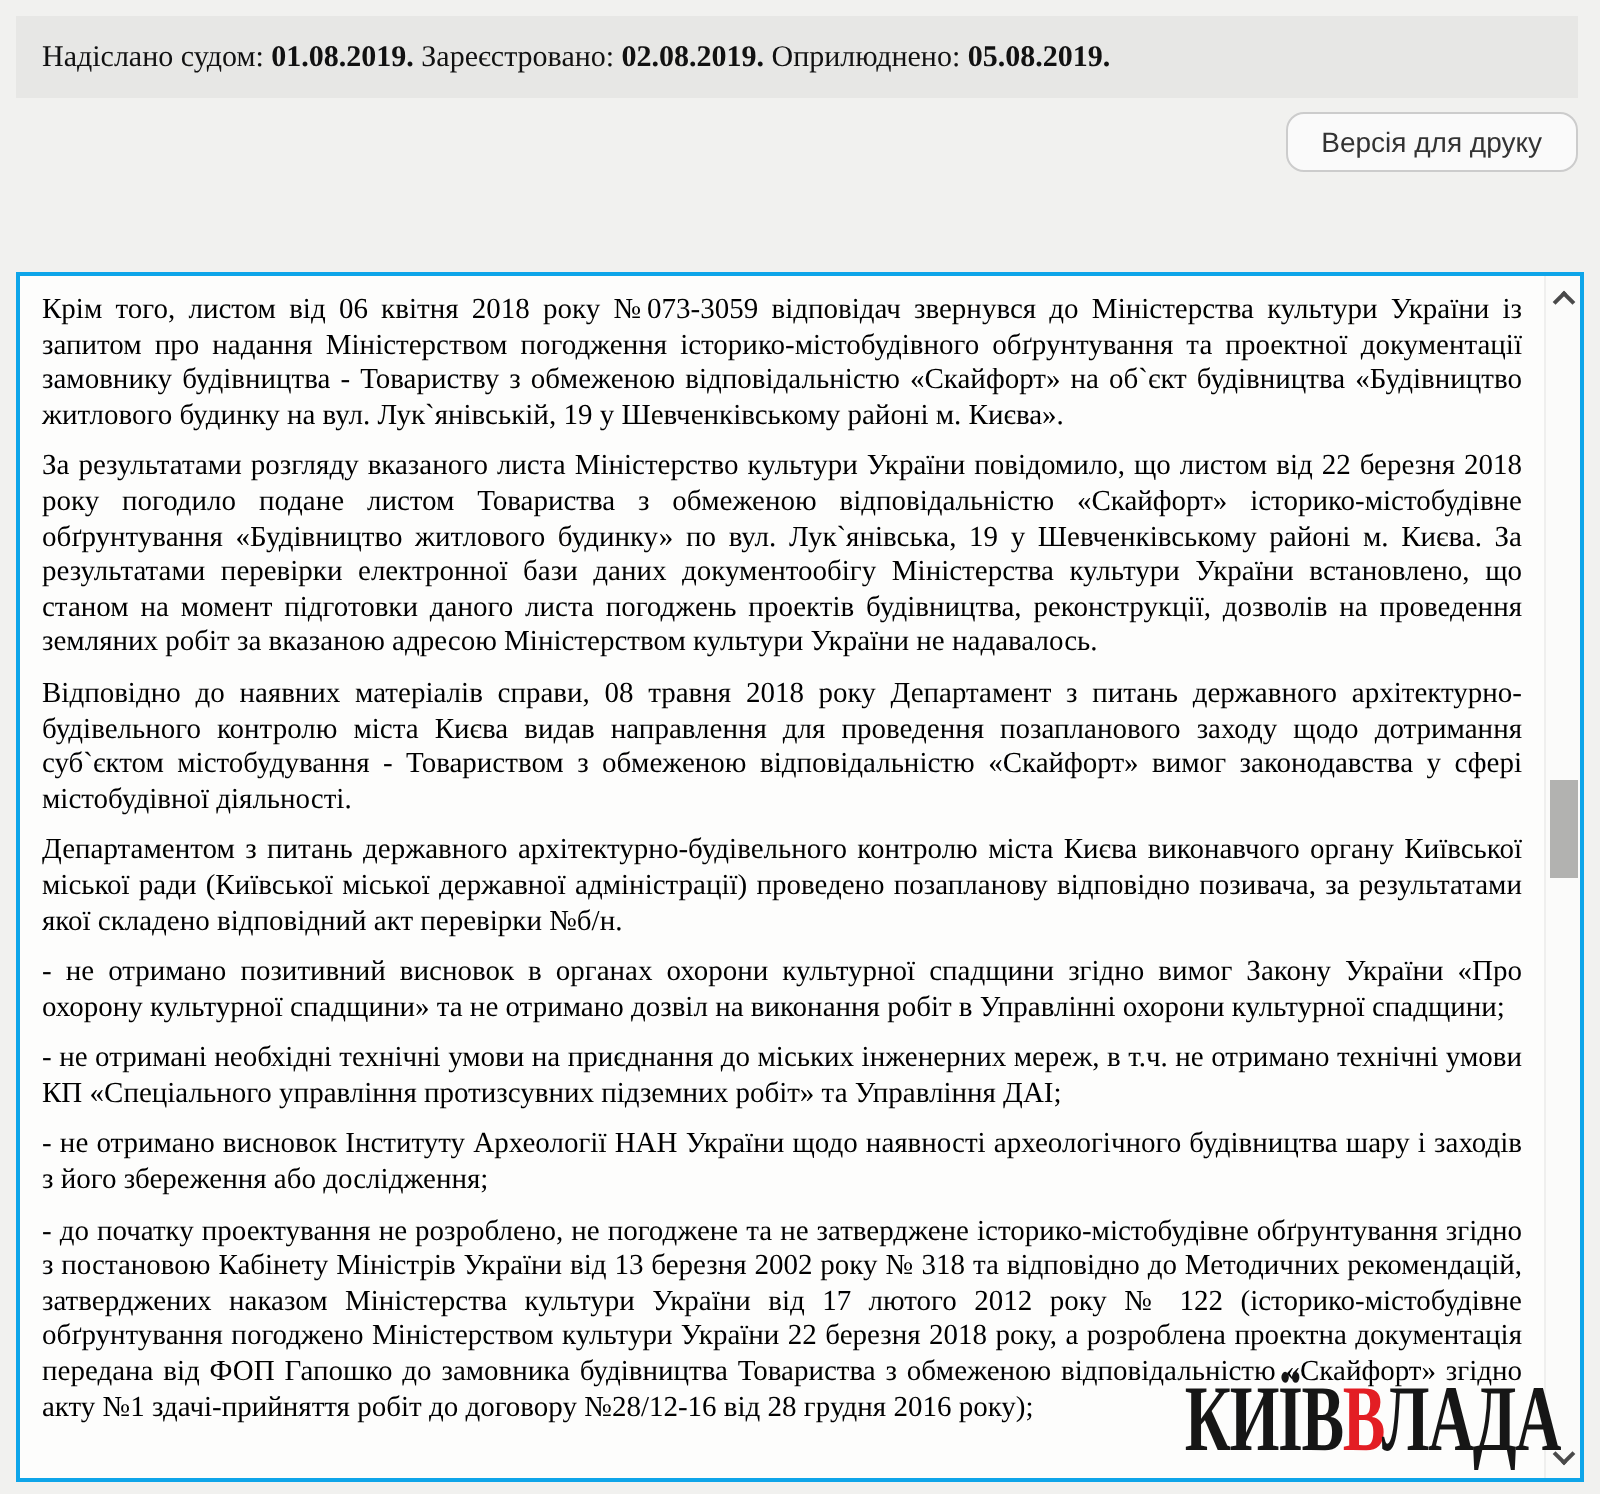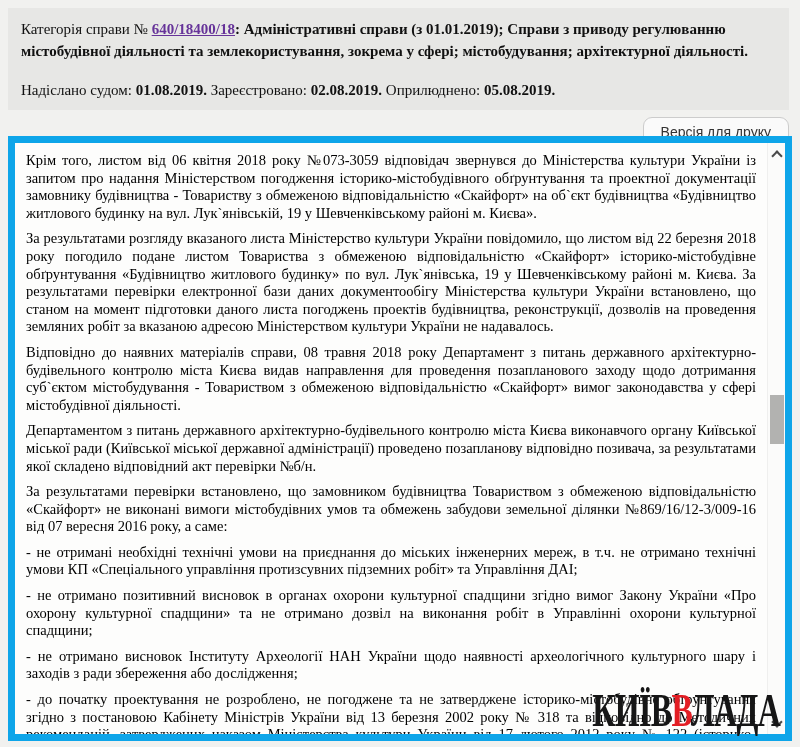--- a/index.html
+++ b/index.html
@@ -38,21 +38,21 @@
     border:1px solid #ccc;
     border-radius:9px;
     padding:6px 17px;
     cursor:pointer;
   }
   
   .doc-panel{
     position:absolute;
     left:8px;right:8px;top:136px;bottom:6px;
     background:#fdfdfc;
-    border:7px solid #0ea5e9;
+    border:2px solid #0ea5e9;
     overflow:hidden;
   }
   .doc-text{
     position:absolute;
     left:0;top:0;right:17px;bottom:0;
     padding:9px 12px 0 11px;
     font-size:14.5px;
     line-height:17.6px;
     text-align:justify;
     color:#000;
@@ -96,38 +96,36 @@
     transform-origin:100% 100%;
     white-space:nowrap;
     pointer-events:none;
   }
   .wm-accent{color:#e31e24;}
 </style>
 </head>
 <body>
 
 <div class="meta-panel">
-  <p class="meta-line"><span>Категорія справи № </span><a class="case-link">640/18400/18</a><span class="meta-bold">: Адміністративні справи (з 01.01.2019); Справи з приводу регулюванню містобудівної діяльності та землекористування, зокрема у сфері; містобудування; архітектурної діяльності.</span></p>
   <p class="meta-line"><span>Надіслано судом: </span><span class="meta-bold">01.08.2019.</span><span> Зареєстровано: </span><span class="meta-bold">02.08.2019.</span><span> Оприлюднено: </span><span class="meta-bold">05.08.2019.</span></p>
 </div>
 
 <div class="toolbar">
   <button class="print-btn">Версія для друку</button>
 </div>
 
 <div class="doc-panel">
   <div class="doc-text">
       <p>Крім того, листом від 06 квітня 2018 року №073-3059 відповідач звернувся до Міністерства культури України із запитом про надання Міністерством погодження історико-містобудівного обґрунтування та проектної документації замовнику будівництва - Товариству з обмеженою відповідальністю «Скайфорт» на об`єкт будівництва «Будівництво житлового будинку на вул. Лук`янівській, 19 у Шевченківському районі м. Києва».</p>
       <p>За результатами розгляду вказаного листа Міністерство культури України повідомило, що листом від 22 березня 2018 року погодило подане листом Товариства з обмеженою відповідальністю «Скайфорт» історико-містобудівне обґрунтування «Будівництво житлового будинку» по вул. Лук`янівська, 19 у Шевченківському районі м. Києва. За результатами перевірки електронної бази даних документообігу Міністерства культури України встановлено, що станом на момент підготовки даного листа погоджень проектів будівництва, реконструкції, дозволів на проведення земляних робіт за вказаною адресою Міністерством культури України не надавалось.</p>
       <p>Відповідно до наявних матеріалів справи, 08 травня 2018 року Департамент з питань державного архітектурно-будівельного контролю міста Києва видав направлення для проведення позапланового заходу щодо дотримання суб`єктом містобудування - Товариством з обмеженою відповідальністю «Скайфорт» вимог законодавства у сфері містобудівної діяльності.</p>
       <p>Департаментом з питань державного архітектурно-будівельного контролю міста Києва виконавчого органу Київської міської ради (Київської міської державної адміністрації) проведено позапланову відповідно позивача, за результатами якої складено відповідний акт перевірки №б/н.</p>
-      <p>За результатами перевірки встановлено, що замовником будівництва Товариством з обмеженою відповідальністю «Скайфорт» не виконані вимоги містобудівних умов та обмежень забудови земельної ділянки №869/16/12-3/009-16 від 07 вересня 2016 року, а саме:</p>
+      <p>- не отримано позитивний висновок в органах охорони культурної спадщини згідно вимог Закону України «Про охорону культурної спадщини» та не отримано дозвіл на виконання робіт в Управлінні охорони культурної спадщини;</p>
       <p>- не отримані необхідні технічні умови на приєднання до міських інженерних мереж, в т.ч. не отримано технічні умови КП «Спеціального управління протизсувних підземних робіт» та Управління ДАІ;</p>
-      <p>- не отримано позитивний висновок в органах охорони культурної спадщини згідно вимог Закону України «Про охорону культурної спадщини» та не отримано дозвіл на виконання робіт в Управлінні охорони культурної спадщини;</p>
-      <p>- не отримано висновок Інституту Археології НАН України щодо наявності археологічного культурного шару і заходів з ради збереження або дослідження;</p>
+      <p>- не отримано висновок Інституту Археології НАН України щодо наявності археологічного будівництва шару і заходів з його збереження або дослідження;</p>
       <p>- до початку проектування не розроблено, не погоджене та не затверджене історико-містобудівне обґрунтування згідно з постановою Кабінету Міністрів України від 13 березня 2002 року № 318 та відповідно до Методичних рекомендацій, затверджених наказом Міністерства культури України від 17 лютого 2012 року № 122 (історико-містобудівне обґрунтування погоджено Міністерством культури України 22 березня 2018 року, а розроблена проектна документація передана від ФОП Гапошко до замовника будівництва Товариства з обмеженою відповідальністю «Скайфорт» згідно акту №1 здачі-прийняття робіт до договору №28/12-16 від 28 грудня 2016 року);</p>
     </div>
 
   <div class="scrollbar">
     <div class="sb-btn sb-up">
       <span class="chev chev-up"></span>
     </div>
     <div class="sb-track">
       <div class="sb-thumb"></div>
     </div>

